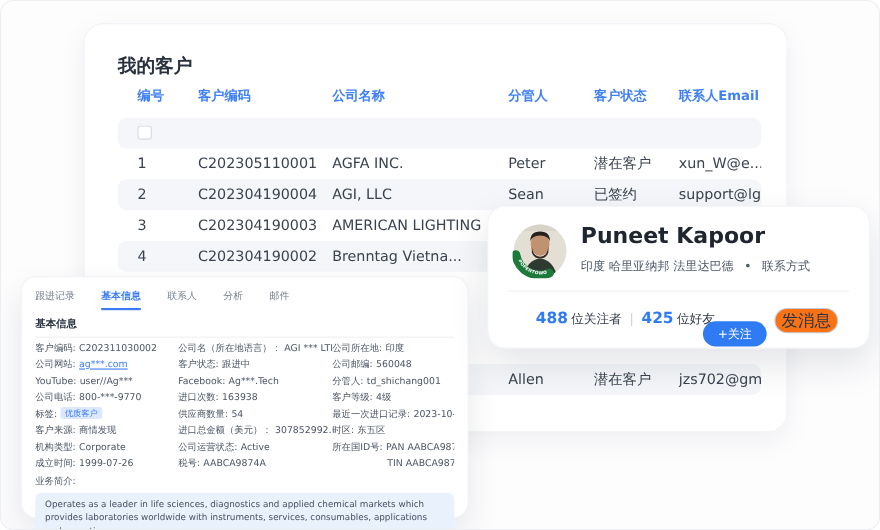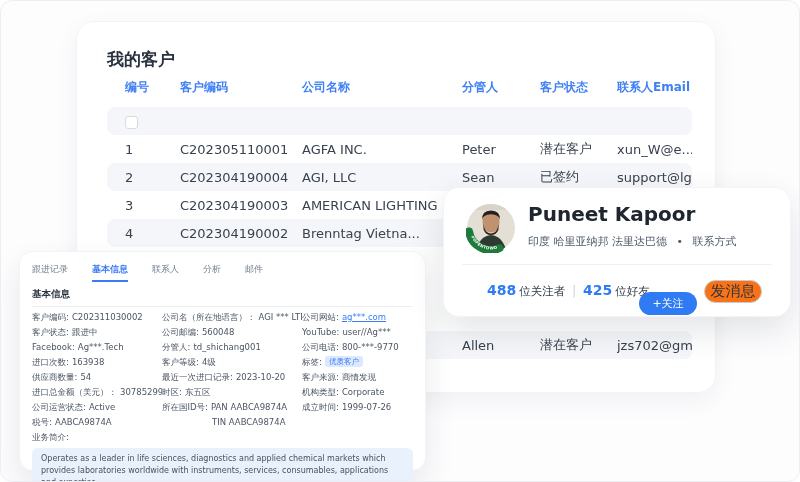--- a/index.html
+++ b/index.html
@@ -195,20 +195,21 @@
       <span class="tab">联系人</span>
       <span class="tab">分析</span>
       <span class="tab">邮件</span>
     </nav>
 
     <div class="sec-title">基本信息</div>
 
     <div class="fields">
       <div class="field"><span class="fl">客户编码:</span><span>C202311030002</span></div>
       <div class="field"><span class="fl">公司名（所在地语言）：</span><span>AGI *** LTD</span></div>
+      <div class="field"><span class="fl">公司所在地:</span><span>印度</span></div>
 
       <div class="field"><span class="fl">公司网站:</span><a href="#">ag***.com</a></div>
       <div class="field"><span class="fl">客户状态:</span><span>跟进中</span></div>
       <div class="field"><span class="fl">公司邮编:</span><span>560048</span></div>
 
       <div class="field"><span class="fl">YouTube:</span><span>user//Ag***</span></div>
       <div class="field"><span class="fl">Facebook:</span><span>Ag***.Tech</span></div>
       <div class="field"><span class="fl">分管人:</span><span>td_shichang001</span></div>
 
       <div class="field"><span class="fl">公司电话:</span><span>800-***-9770</span></div>

